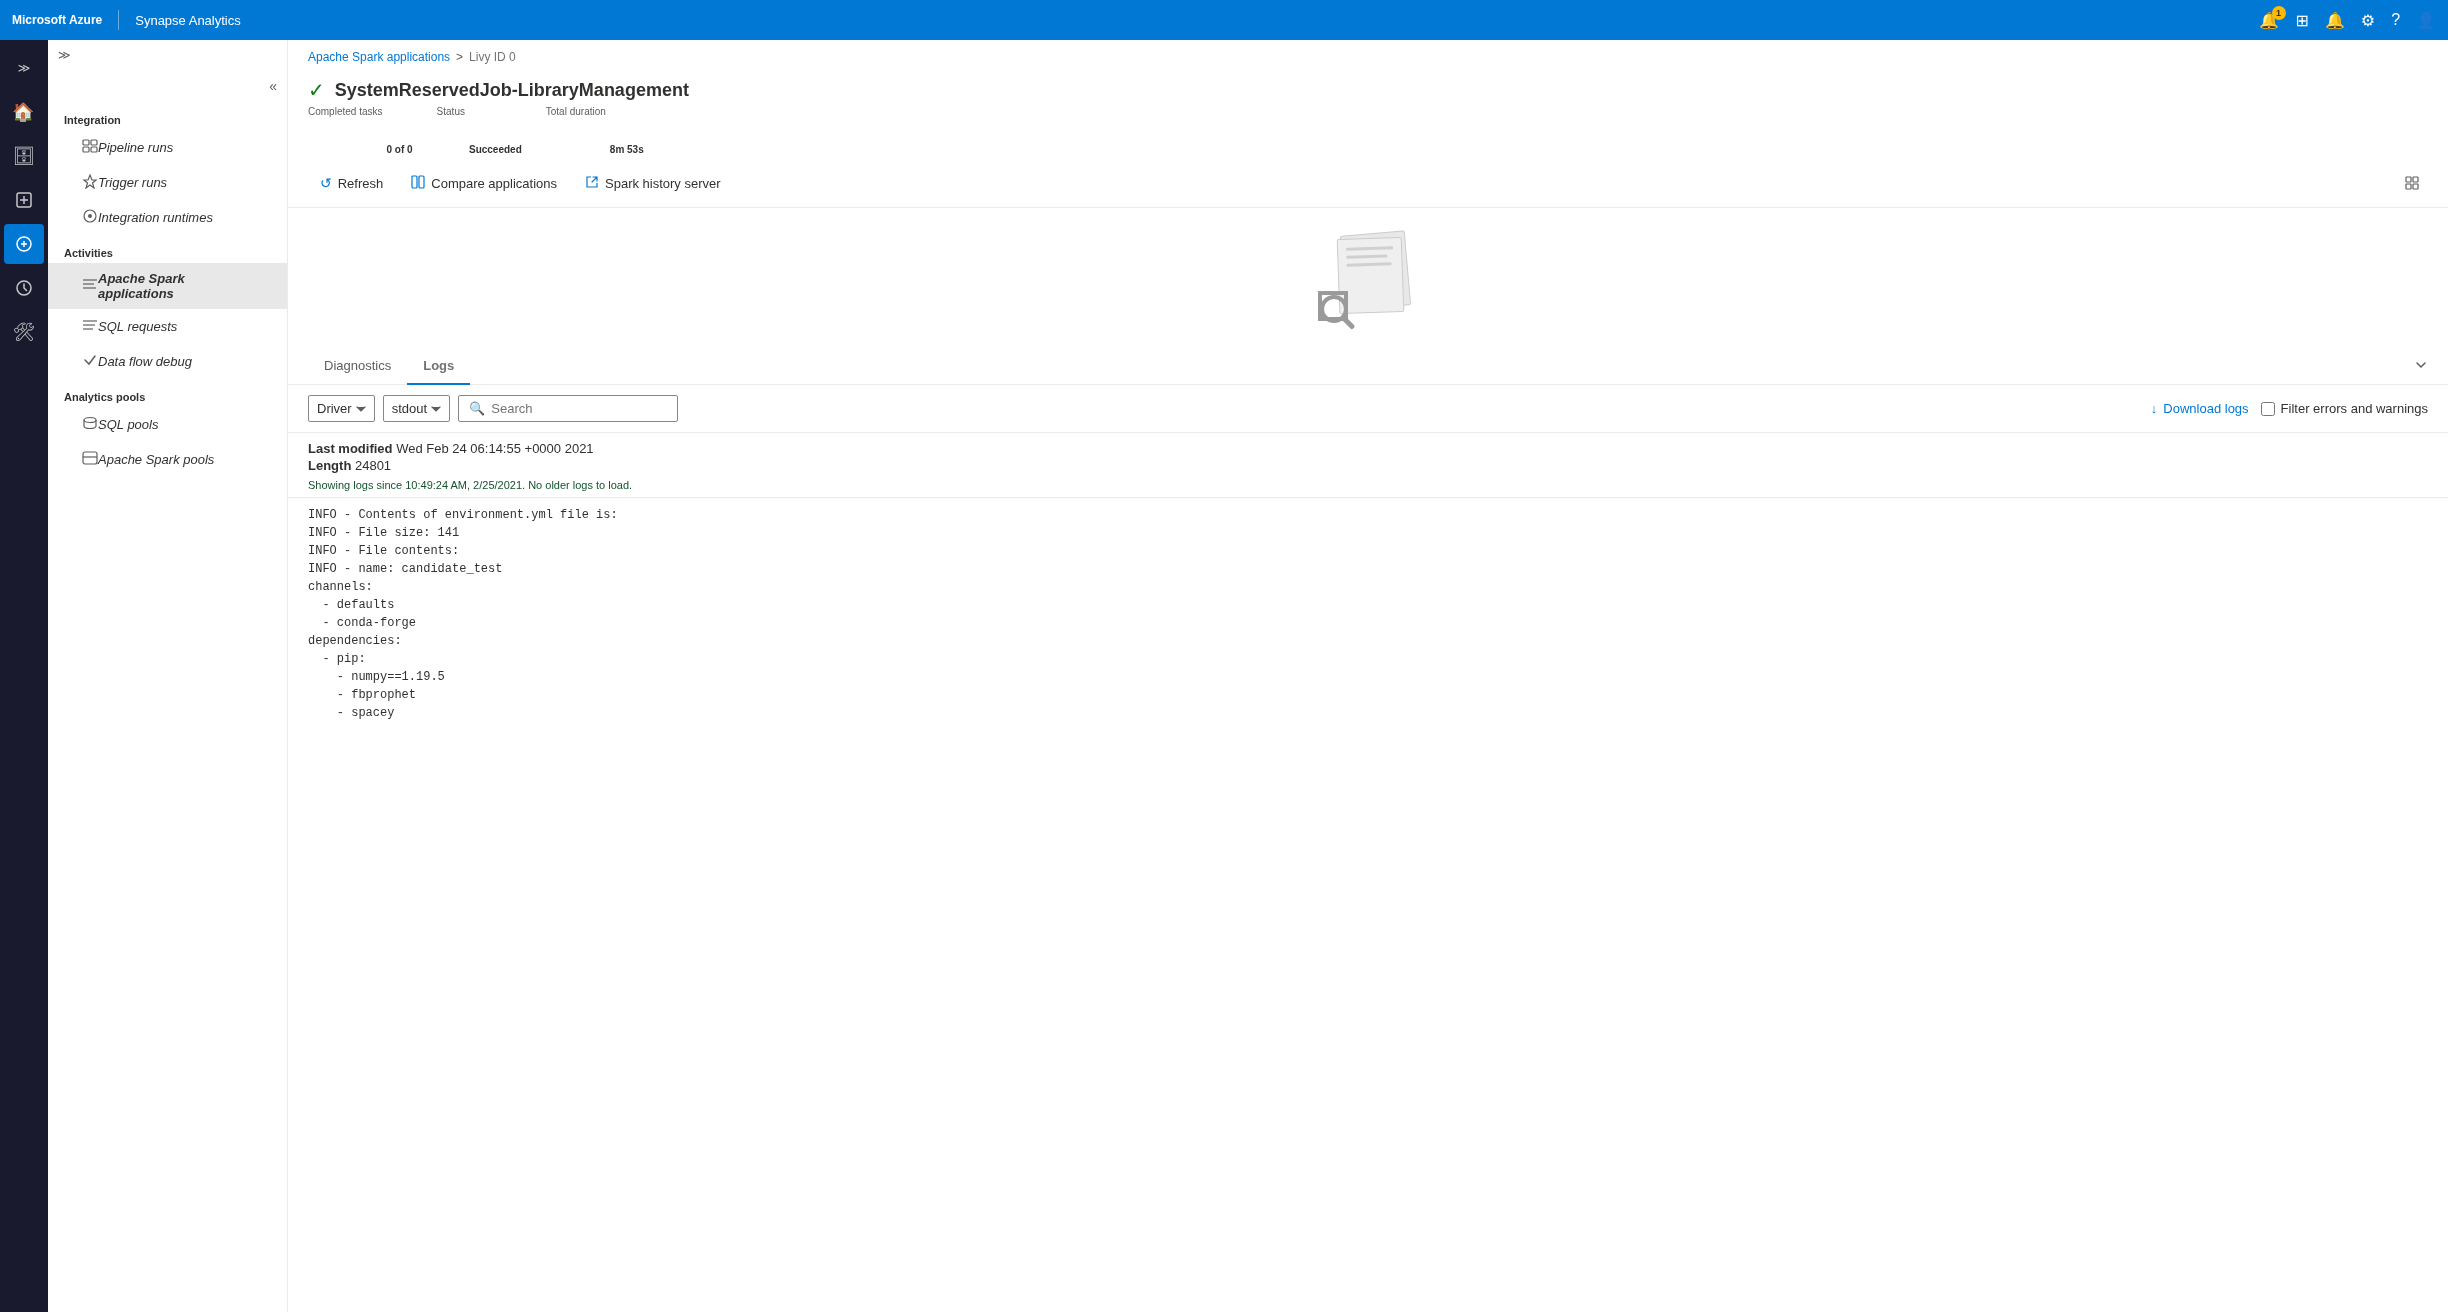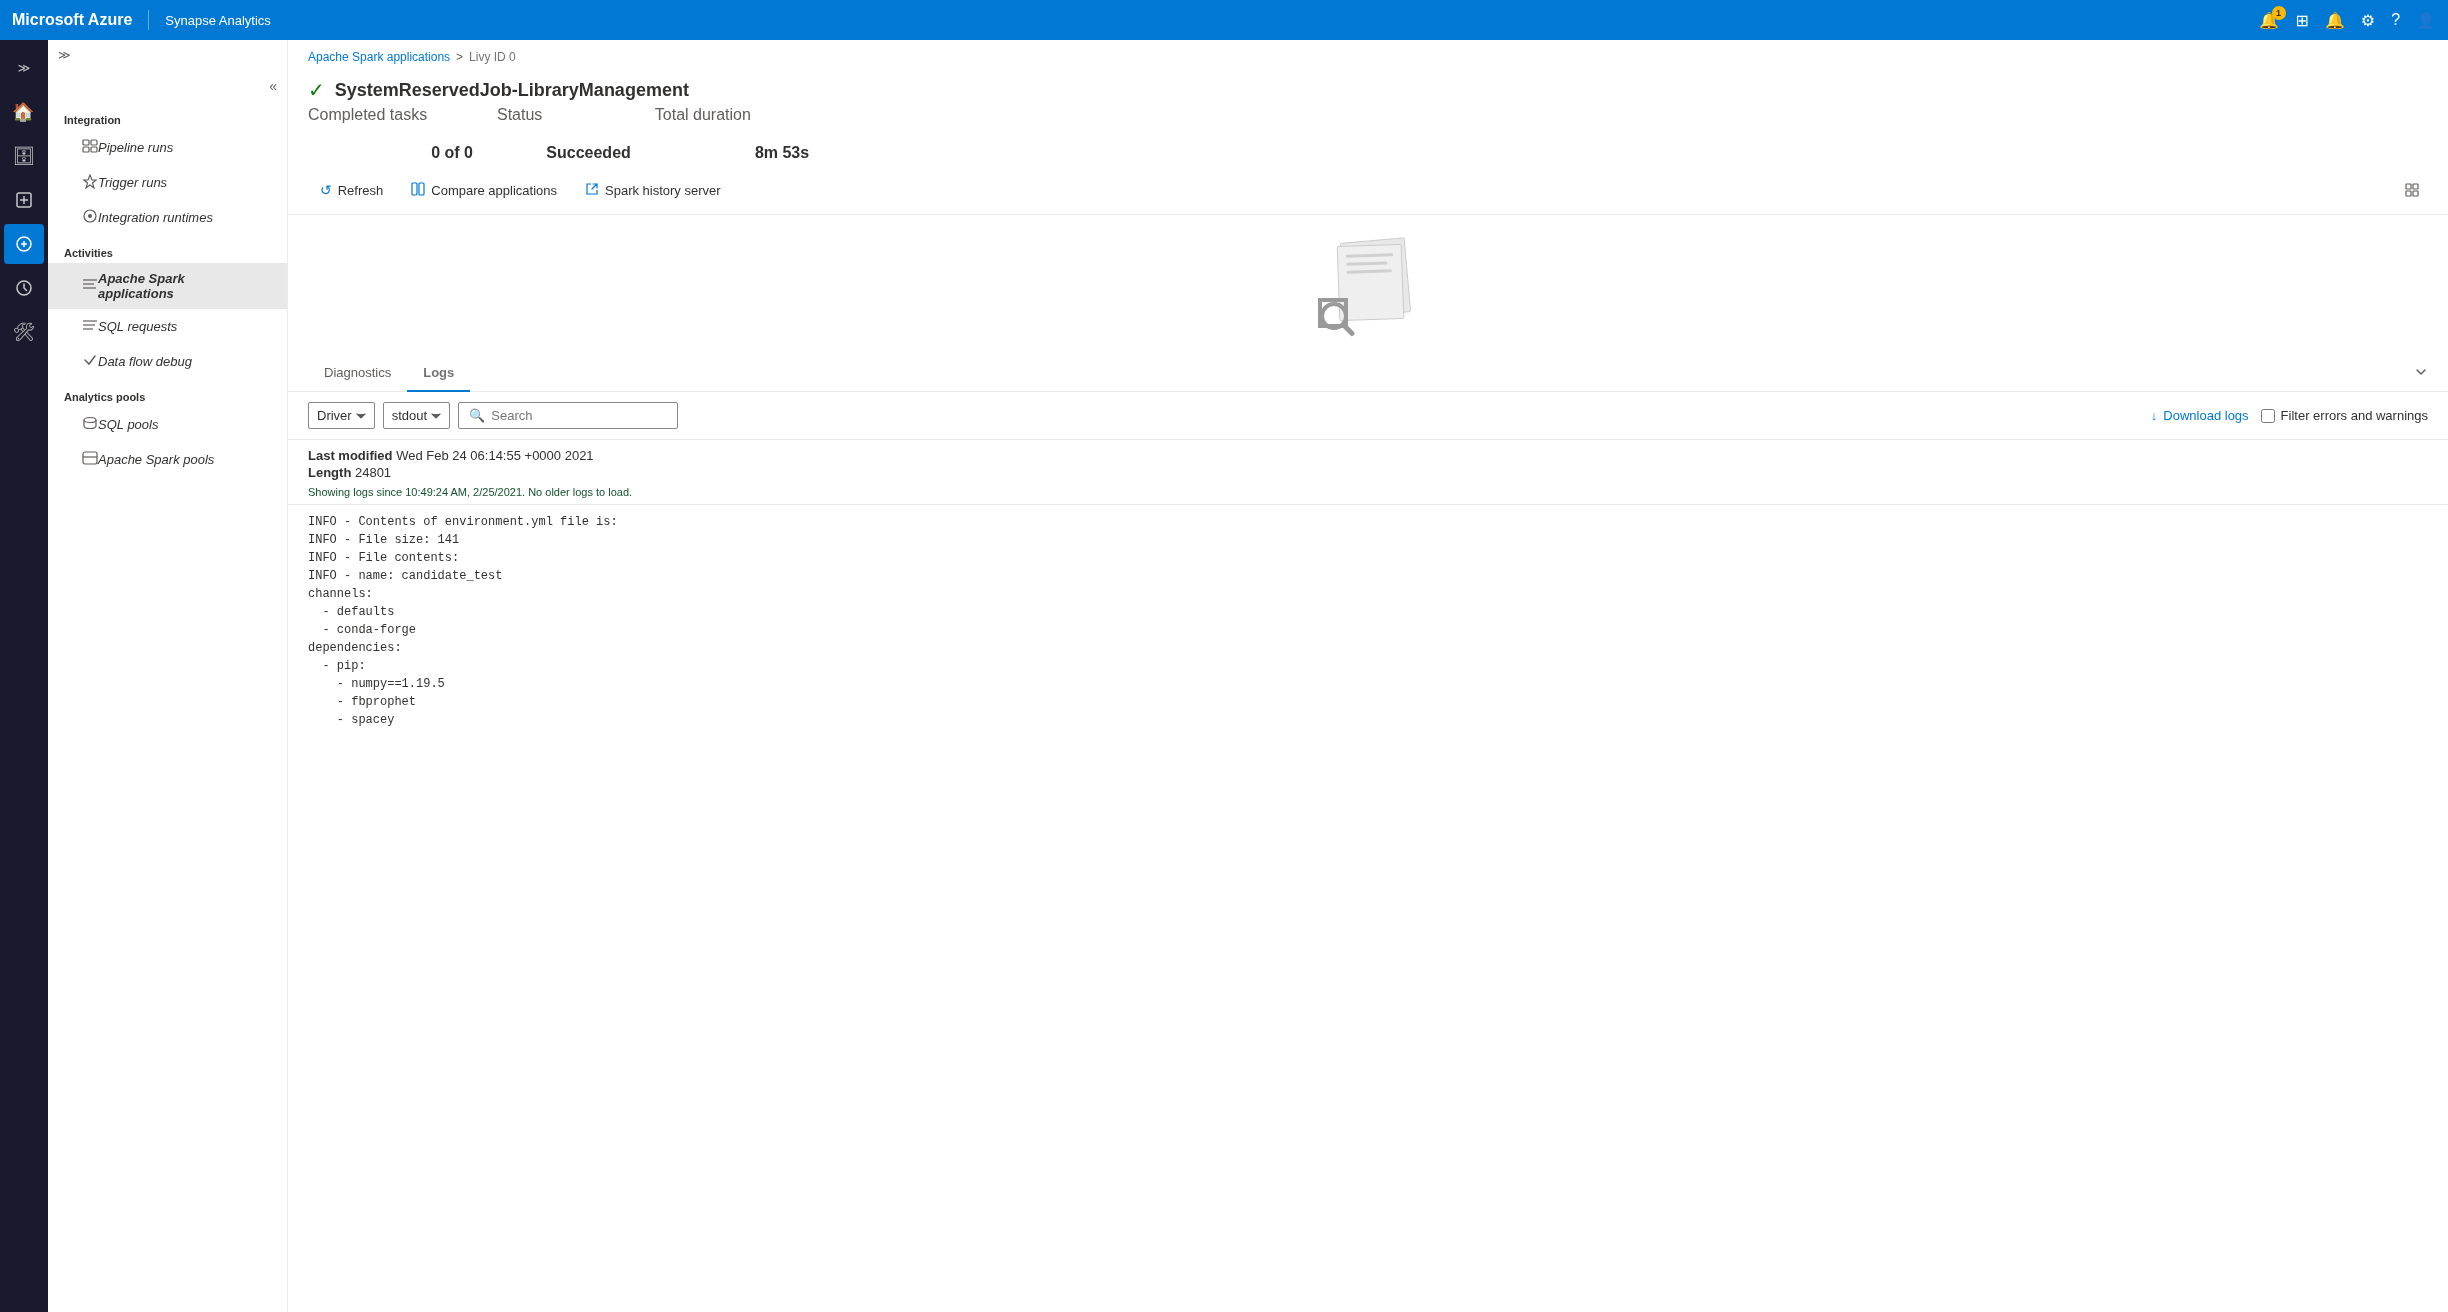--- a/index.html
+++ b/index.html
@@ -11,21 +11,21 @@
       color: white;
       height: 40px;
       display: flex;
       align-items: center;
       padding: 0 12px;
       gap: 10px;
       position: fixed;
       top: 0; left: 0; right: 0;
       z-index: 100;
     }
-    .topbar-logo { font-weight: 700; font-size: 16px; color: white; }
+    .topbar-logo { font-weight: 700; font-size: 12px; color: white; }
     .topbar-divider { width: 1px; height: 20px; background: rgba(255,255,255,0.4); margin: 0 6px; }
     .topbar-app { font-size: 13px; color: white; }
     .topbar-icons { margin-left: auto; display: flex; align-items: center; gap: 16px; }
     .topbar-icon { color: white; font-size: 16px; cursor: pointer; position: relative; }
     .badge {
       position: absolute; top: -5px; right: -6px;
       background: #ffb900; color: #323130; border-radius: 50%;
       width: 14px; height: 14px; font-size: 9px; font-weight: bold;
       display: flex; align-items: center; justify-content: center;
     }
@@ -106,21 +106,21 @@
     
     .job-header {
       padding: 8px 20px 4px 20px;
       display: flex;
       flex-direction: column;
       gap: 4px;
     }
     .job-title-row { display: flex; align-items: center; gap: 10px; }
     .job-title { font-size: 18px; font-weight: 600; color: #323130; text-align: center; }
     .status-icon { color: #107c10; font-size: 20px; }
-    .job-meta { display: flex; gap: 24px; font-size: 16px; color: #323130; }
+    .job-meta { display: flex; gap: 24px; font-size: 10px; color: #323130; }
     .job-meta-item { display: flex; gap: 4px; }
     .job-meta-label { color: #605e5c; }
     .job-meta-value { font-weight: 600; margin-top: 38px; }
 
     
     .toolbar {
       display: flex; align-items: center; gap: 4px;
       padding: 8px 20px;
       border-bottom: 1px solid #edebe9;
     }

